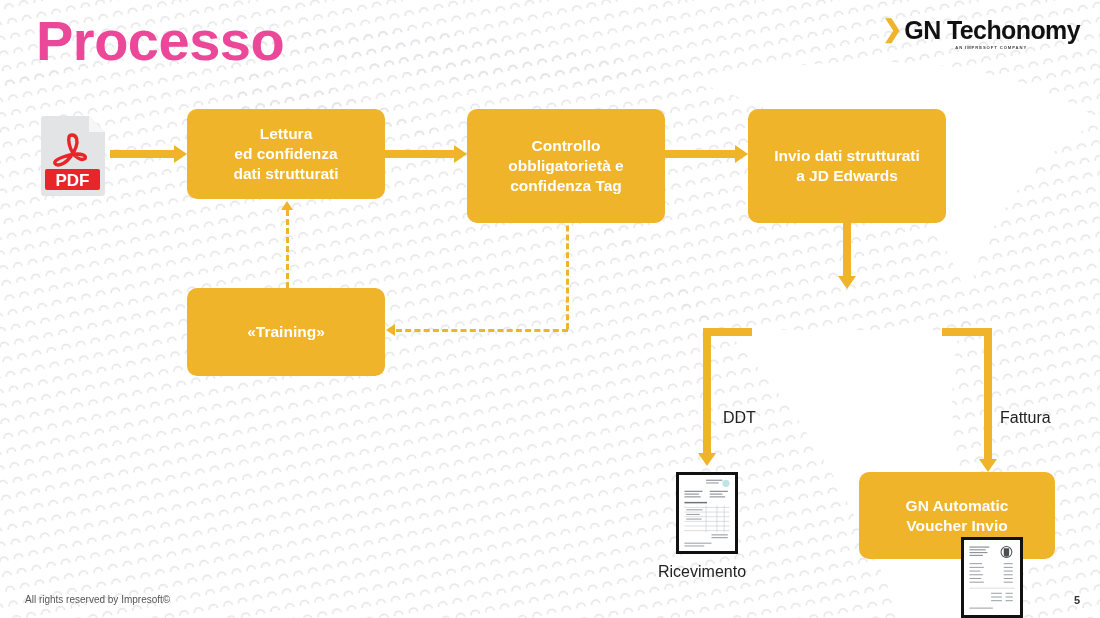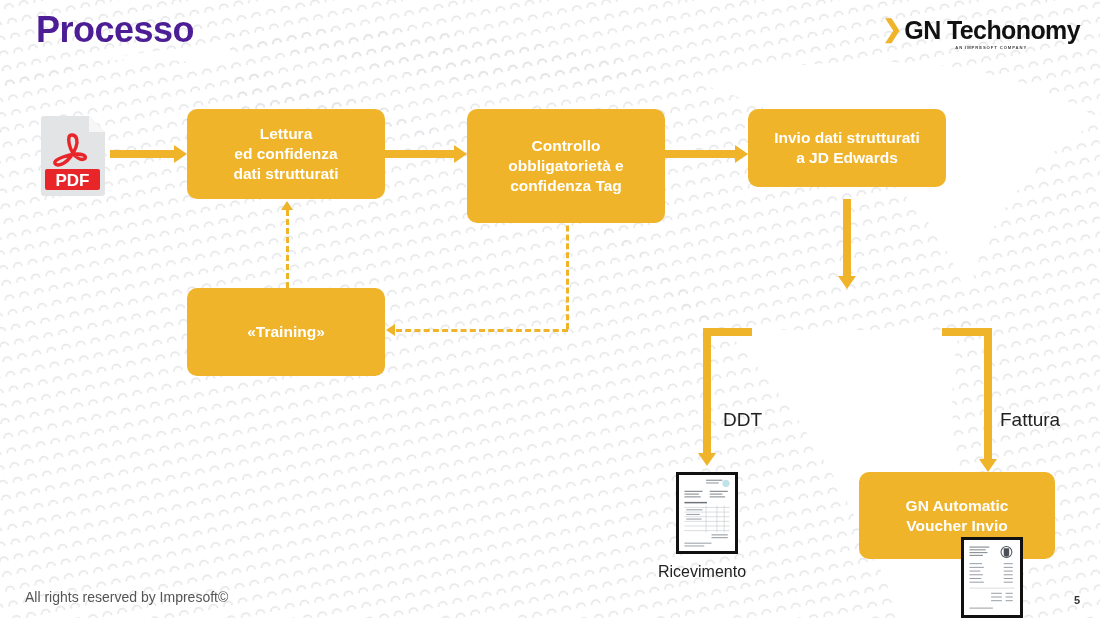--- a/index.html
+++ b/index.html
@@ -10,21 +10,21 @@
     position:relative;
   }
   #slide{position:absolute;inset:0;width:1100px;height:618px;overflow:hidden;background:#fff;}
 
   
   .bg-layer{position:absolute;inset:0;pointer-events:none;}
 
   
   .slide-title{
     position:absolute;left:36px;top:10px;
-    font-size:36px;font-weight:bold;color:#4c1d95;
+    font-size:56px;font-weight:bold;color:#ec4899;
     letter-spacing:-0.5px;line-height:1.1;
   }
   .logo{
     position:absolute;right:20px;top:18px;
     display:flex;align-items:flex-start;
   }
   .logo-chev{
     color:#EFB429;font-size:24px;font-weight:bold;line-height:22px;
     margin-right:2px;
   }
@@ -49,21 +49,21 @@
     line-height:20px;
     display:flex;align-items:center;justify-content:center;
     text-align:center;
     box-sizing:border-box;
     padding:4px 8px;
   }
   .pbox span{display:block;}
 
   #box-lettura      {left:187px;top:109px;width:198px;height:90px;}
   #box-controllo    {left:467px;top:109px;width:198px;height:114px;}
-  #box-invio        {left:748px;top:109px;width:198px;height:78px;}
+  #box-invio        {left:748px;top:109px;width:198px;height:114px;}
   #box-training     {left:187px;top:288px;width:198px;height:88px;justify-content:center;}
   #box-elaborazione {left:748px;top:288px;width:198px;height:88px;}
   #box-gnavm        {left:859px;top:472px;width:196px;height:87px;}
 
   
   .arrow-h{position:absolute;height:8px;background:#EFB429;}
   .arrow-v{position:absolute;width:8px;background:#EFB429;}
   .head-r{
     position:absolute;width:0;height:0;
     border-top:9px solid transparent;border-bottom:9px solid transparent;
@@ -84,42 +84,42 @@
     border-bottom:9px solid #EFB429;
   }
   .dhead-l{
     position:absolute;width:0;height:0;
     border-top:6px solid transparent;border-bottom:6px solid transparent;
     border-right:9px solid #EFB429;
   }
 
   
   .branch-label{
-    position:absolute;font-size:19px;color:#222;font-weight:normal;
+    position:absolute;font-size:16px;color:#222;font-weight:normal;
     white-space:nowrap;
   }
 
   
   .pdf-icon{position:absolute;left:39px;top:113px;width:68px;height:83px;}
 
   
   .doc-thumb{
     position:absolute;background:#fff;border:3px solid #111;
     box-sizing:border-box;overflow:hidden;
   }
   #thumb-ricevimento{left:676px;top:472px;width:62px;height:82px;}
   #thumb-fattura{left:961px;top:537px;width:62px;height:81px;}
   .thumb-label{
     position:absolute;font-size:16px;color:#222;white-space:nowrap;
   }
 
   
   .footer-left{
     position:absolute;left:25px;bottom:13px;
-    font-size:14px;color:#555;
+    font-size:10px;color:#555;
   }
   .footer-page{
     position:absolute;right:20px;bottom:12px;
     font-size:11px;color:#333;font-weight:bold;
   }
 </style>
 </head>
 <body>
 
 <div id="slide">

